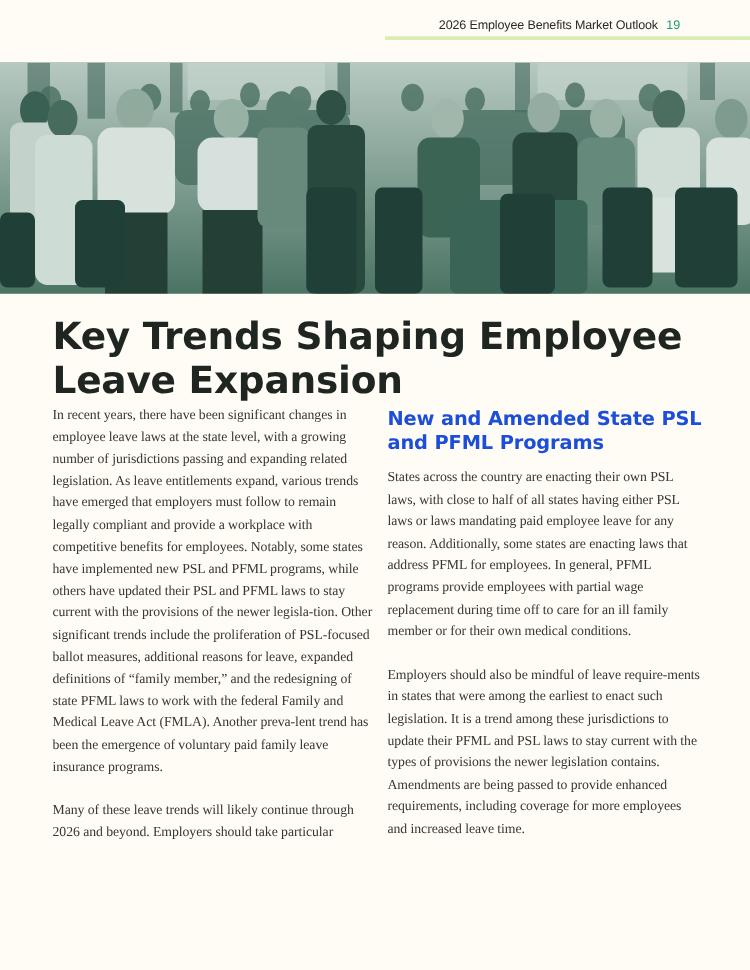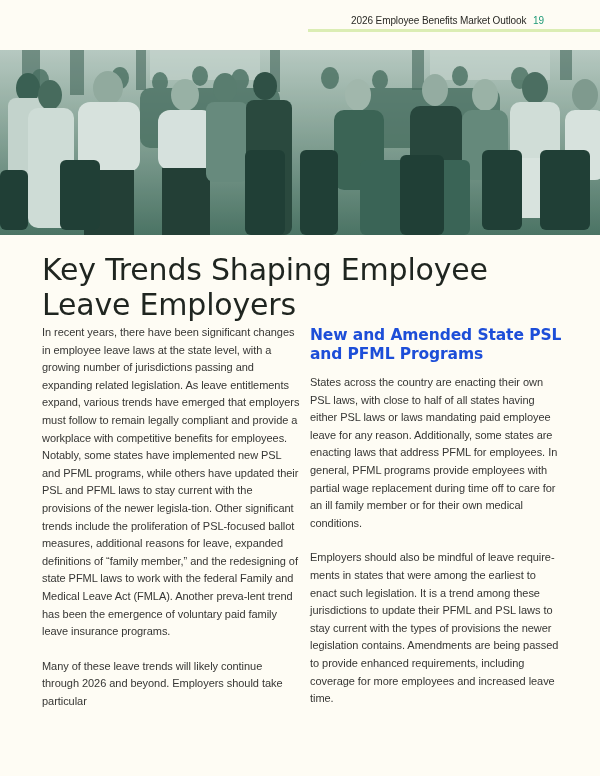--- a/index.html
+++ b/index.html
@@ -50,21 +50,21 @@
       width: 600px;
       height: 185px;
     }
     .page-title {
       position: absolute;
       top: 252px;
       left: 42px;
       width: 520px;
       margin: 0;
       font-family: "DejaVu Sans", sans-serif;
-      font-weight: normal;
+      font-weight: bold;
       font-size: 30px;
       line-height: 35px;
       letter-spacing: -0.2px;
       color: #1f2520;
     }
     .col {
       position: absolute;
       top: 324px;
       font-size: 11px;
       line-height: 17.6px;
@@ -74,20 +74,21 @@
     .col-left {
       left: 42px;
       width: 258px;
     }
     .col-right {
       left: 310px;
       width: 252px;
     }
     .col p {
       margin: 0 0 17px 0;
+      font-family: Liberation Serif, serif;
     }
     .section-heading {
       margin: 2px 0 10px 0;
       font-family: "DejaVu Sans", sans-serif;
       font-weight: bold;
       font-size: 15.5px;
       line-height: 19px;
       color: #1d4ed8;
       letter-spacing: -0.1px;
     }
@@ -175,21 +176,21 @@
       <rect x="400" y="105" width="44" height="80" rx="6"></rect>
       <rect x="482" y="100" width="40" height="80" rx="6"></rect>
       <rect x="540" y="100" width="50" height="80" rx="6"></rect>
     </g>
     <rect x="0" y="0" width="600" height="185" fill="#2e6b58" opacity="0.12"></rect>
   </svg>
 </div>
 
 <h1 class="page-title">
   <span>Key Trends Shaping Employee</span><br>
-  <span>Leave Employers</span>
+  <span>Leave Expansion</span>
 </h1>
 
 <div class="col col-left">
   <p>In recent years, there have been significant changes in employee leave laws at the state level, with a growing number of jurisdictions passing and expanding related legislation. As leave entitlements expand, various trends have emerged that employers must follow to remain legally compliant and provide a workplace with competitive benefits for employees. Notably, some states have implemented new PSL and PFML programs, while others have updated their PSL and PFML laws to stay current with the provisions of the newer legisla-tion. Other significant trends include the proliferation of PSL-focused ballot measures, additional reasons for leave, expanded definitions of “family member,” and the redesigning of state PFML laws to work with the federal Family and Medical Leave Act (FMLA). Another preva-lent trend has been the emergence of voluntary paid family leave insurance programs.</p>
   <p>Many of these leave trends will likely continue through 2026 and beyond. Employers should take particular</p>
 </div>
 
 <div class="col col-right">
   <h2 class="section-heading">New and Amended State PSL and PFML Programs</h2>
   <p>States across the country are enacting their own PSL laws, with close to half of all states having either PSL laws or laws mandating paid employee leave for any reason. Additionally, some states are enacting laws that address PFML for employees. In general, PFML programs provide employees with partial wage replacement during time off to care for an ill family member or for their own medical conditions.</p>

